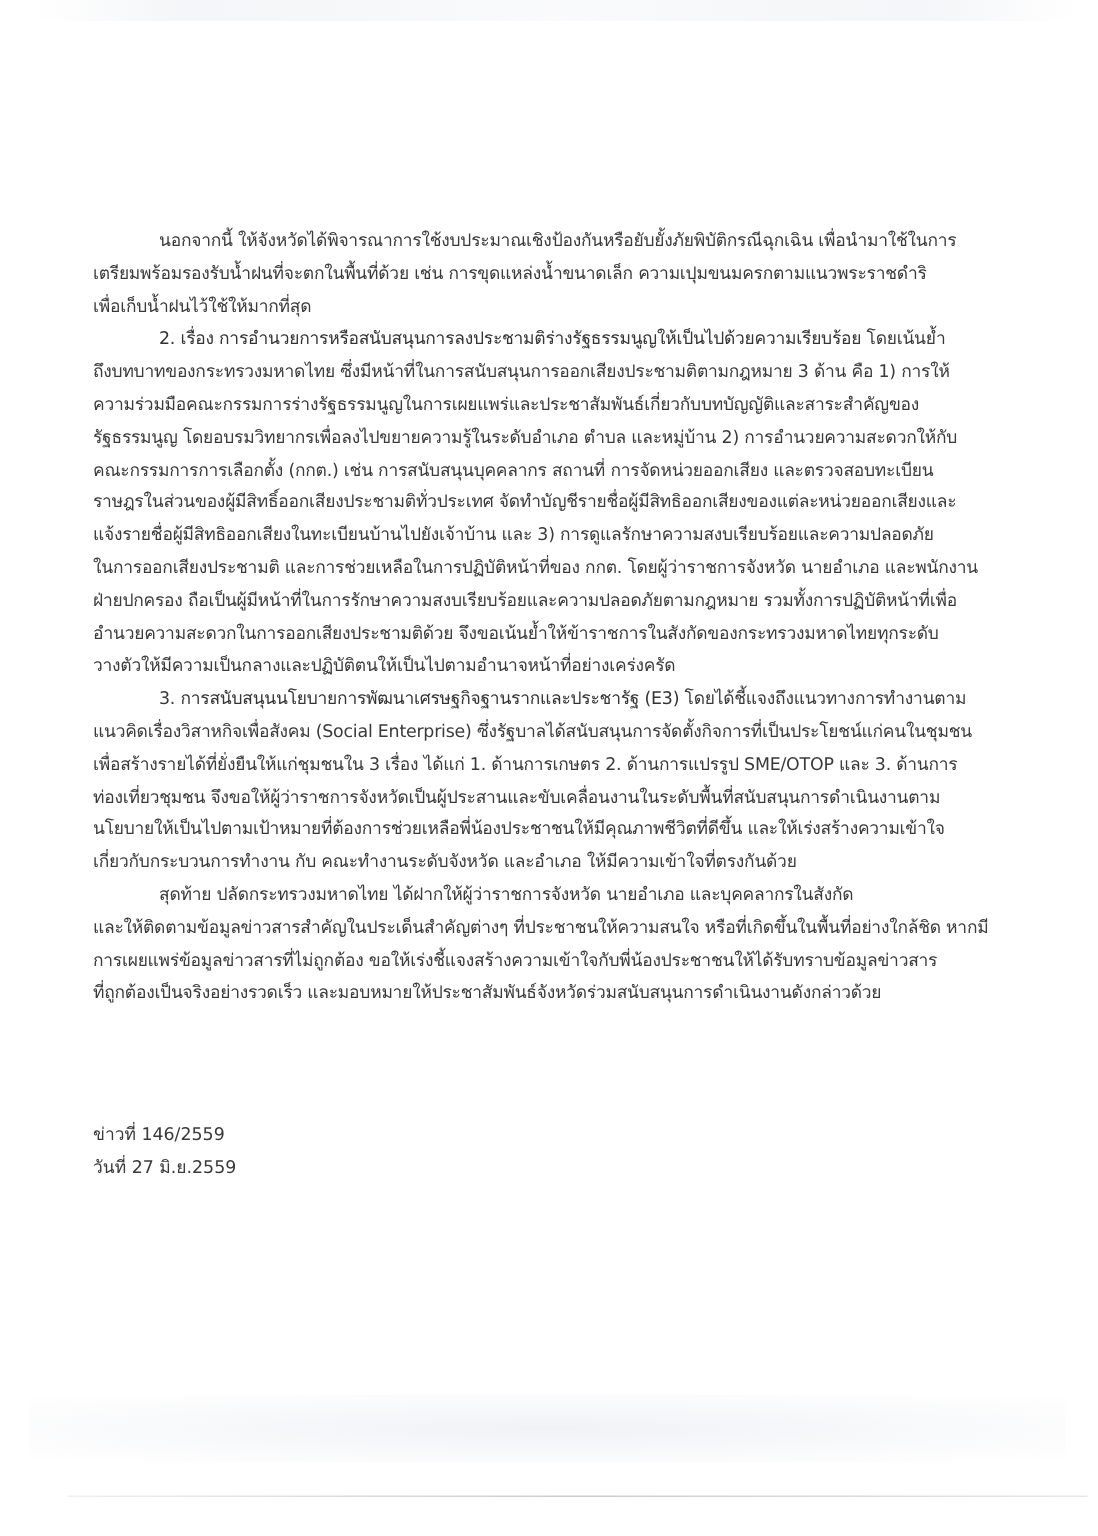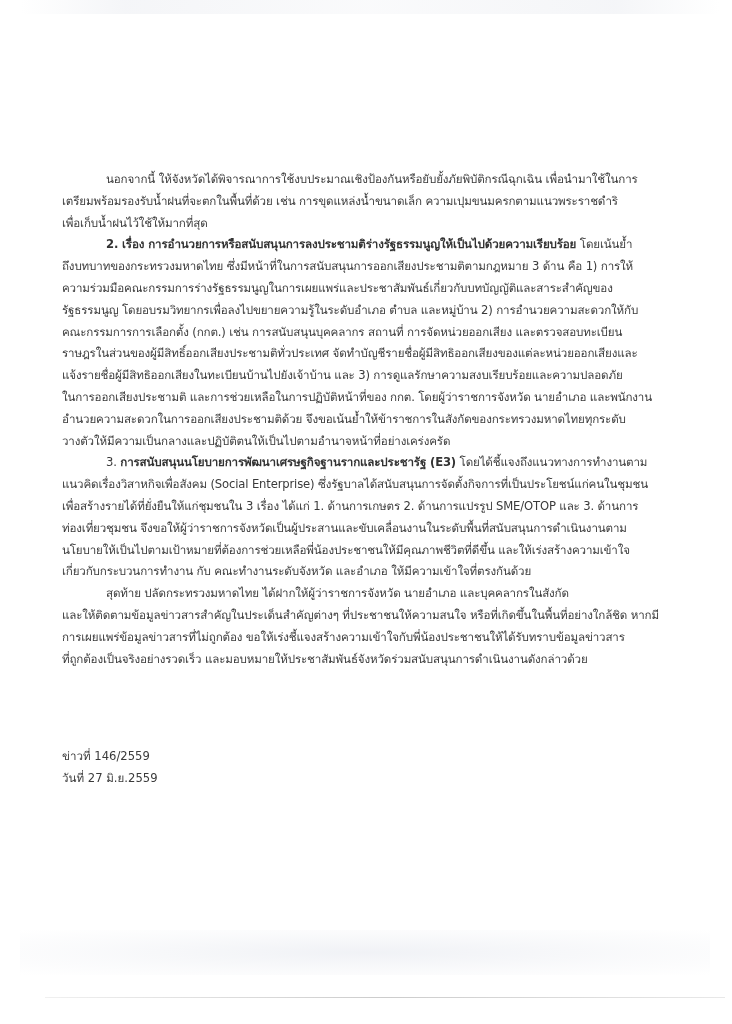--- a/index.html
+++ b/index.html
@@ -19,25 +19,24 @@
     background: radial-gradient(ellipse at center, rgba(228,231,238,0.55) 0%, rgba(235,237,242,0.25) 60%, rgba(255,255,255,0) 100%);
   }
   .rule-bottom {
     position: absolute; left: 45px; top: 997px; width: 680px; height: 1px;
     background: linear-gradient(90deg, rgba(180,180,180,0.2), rgba(170,170,170,0.6), rgba(180,180,180,0.3));
   }
   .doc {
     position: absolute; left: 62px; top: 150px; width: 614px;
     font-size: 11.6px; line-height: 21.8px;
     letter-spacing: -0.15px;
-    margin-top: 19px;
   }
   .line { white-space: nowrap; overflow: hidden; }
   .indent { padding-left: 44px; }
-  b { font-weight: bold; color: #333; }
+  b { font-weight: normal; color: #333; }
   .signoff { position: absolute; left: 62px; top: 746px; font-size: 11.6px; line-height: 21.5px; }
 </style>
 </head>
 <body>
 
 <div class="bleed-top"></div>
 
 <div class="doc">
 
   <div>
@@ -48,20 +47,21 @@
 
   <div>
     <div class="line indent"><b>2. เรื่อง </b><b>การอำนวยการหรือสนับสนุนการลงประชามติร่างรัฐธรรมนูญให้เป็นไปด้วยความเรียบร้อย</b><span> โดยเน้นย้ำ</span></div>
     <div class="line">ถึงบทบาทของกระทรวงมหาดไทย ซึ่งมีหน้าที่ในการสนับสนุนการออกเสียงประชามติตามกฎหมาย 3 ด้าน คือ 1) การให้</div>
     <div class="line">ความร่วมมือคณะกรรมการร่างรัฐธรรมนูญในการเผยแพร่และประชาสัมพันธ์เกี่ยวกับบทบัญญัติและสาระสำคัญของ</div>
     <div class="line">รัฐธรรมนูญ โดยอบรมวิทยากรเพื่อลงไปขยายความรู้ในระดับอำเภอ ตำบล และหมู่บ้าน 2) การอำนวยความสะดวกให้กับ</div>
     <div class="line">คณะกรรมการการเลือกตั้ง (กกต.) เช่น การสนับสนุนบุคคลากร สถานที่ การจัดหน่วยออกเสียง และตรวจสอบทะเบียน</div>
     <div class="line">ราษฎรในส่วนของผู้มีสิทธิ์ออกเสียงประชามติทั่วประเทศ จัดทำบัญชีรายชื่อผู้มีสิทธิออกเสียงของแต่ละหน่วยออกเสียงและ</div>
     <div class="line">แจ้งรายชื่อผู้มีสิทธิออกเสียงในทะเบียนบ้านไปยังเจ้าบ้าน  และ 3)  การดูแลรักษาความสงบเรียบร้อยและความปลอดภัย</div>
     <div class="line">ในการออกเสียงประชามติ และการช่วยเหลือในการปฏิบัติหน้าที่ของ กกต. โดยผู้ว่าราชการจังหวัด นายอำเภอ และพนักงาน</div>
+    <div class="line">ฝ่ายปกครอง ถือเป็นผู้มีหน้าที่ในการรักษาความสงบเรียบร้อยและความปลอดภัยตามกฎหมาย รวมทั้งการปฏิบัติหน้าที่เพื่อ</div>
     <div class="line">อำนวยความสะดวกในการออกเสียงประชามติด้วย จึงขอเน้นย้ำให้ข้าราชการในสังกัดของกระทรวงมหาดไทยทุกระดับ</div>
     <div class="line">วางตัวให้มีความเป็นกลางและปฏิบัติตนให้เป็นไปตามอำนาจหน้าที่อย่างเคร่งครัด</div>
   </div>
 
   <div>
     <div class="line indent"><span>3. </span><b>การสนับสนุนนโยบายการพัฒนาเศรษฐกิจฐานรากและประชารัฐ (E3)</b><span> โดยได้ชี้แจงถึงแนวทางการทำงานตาม</span></div>
     <div class="line">แนวคิดเรื่องวิสาหกิจเพื่อสังคม (Social Enterprise) ซึ่งรัฐบาลได้สนับสนุนการจัดตั้งกิจการที่เป็นประโยชน์แก่คนในชุมชน</div>
     <div class="line">เพื่อสร้างรายได้ที่ยั่งยืนให้แก่ชุมชนใน 3 เรื่อง ได้แก่ 1. ด้านการเกษตร 2. ด้านการแปรรูป SME/OTOP และ 3. ด้านการ</div>
     <div class="line">ท่องเที่ยวชุมชน จึงขอให้ผู้ว่าราชการจังหวัดเป็นผู้ประสานและขับเคลื่อนงานในระดับพื้นที่สนับสนุนการดำเนินงานตาม</div>
     <div class="line">นโยบายให้เป็นไปตามเป้าหมายที่ต้องการช่วยเหลือพี่น้องประชาชนให้มีคุณภาพชีวิตที่ดีขึ้น และให้เร่งสร้างความเข้าใจ</div>

